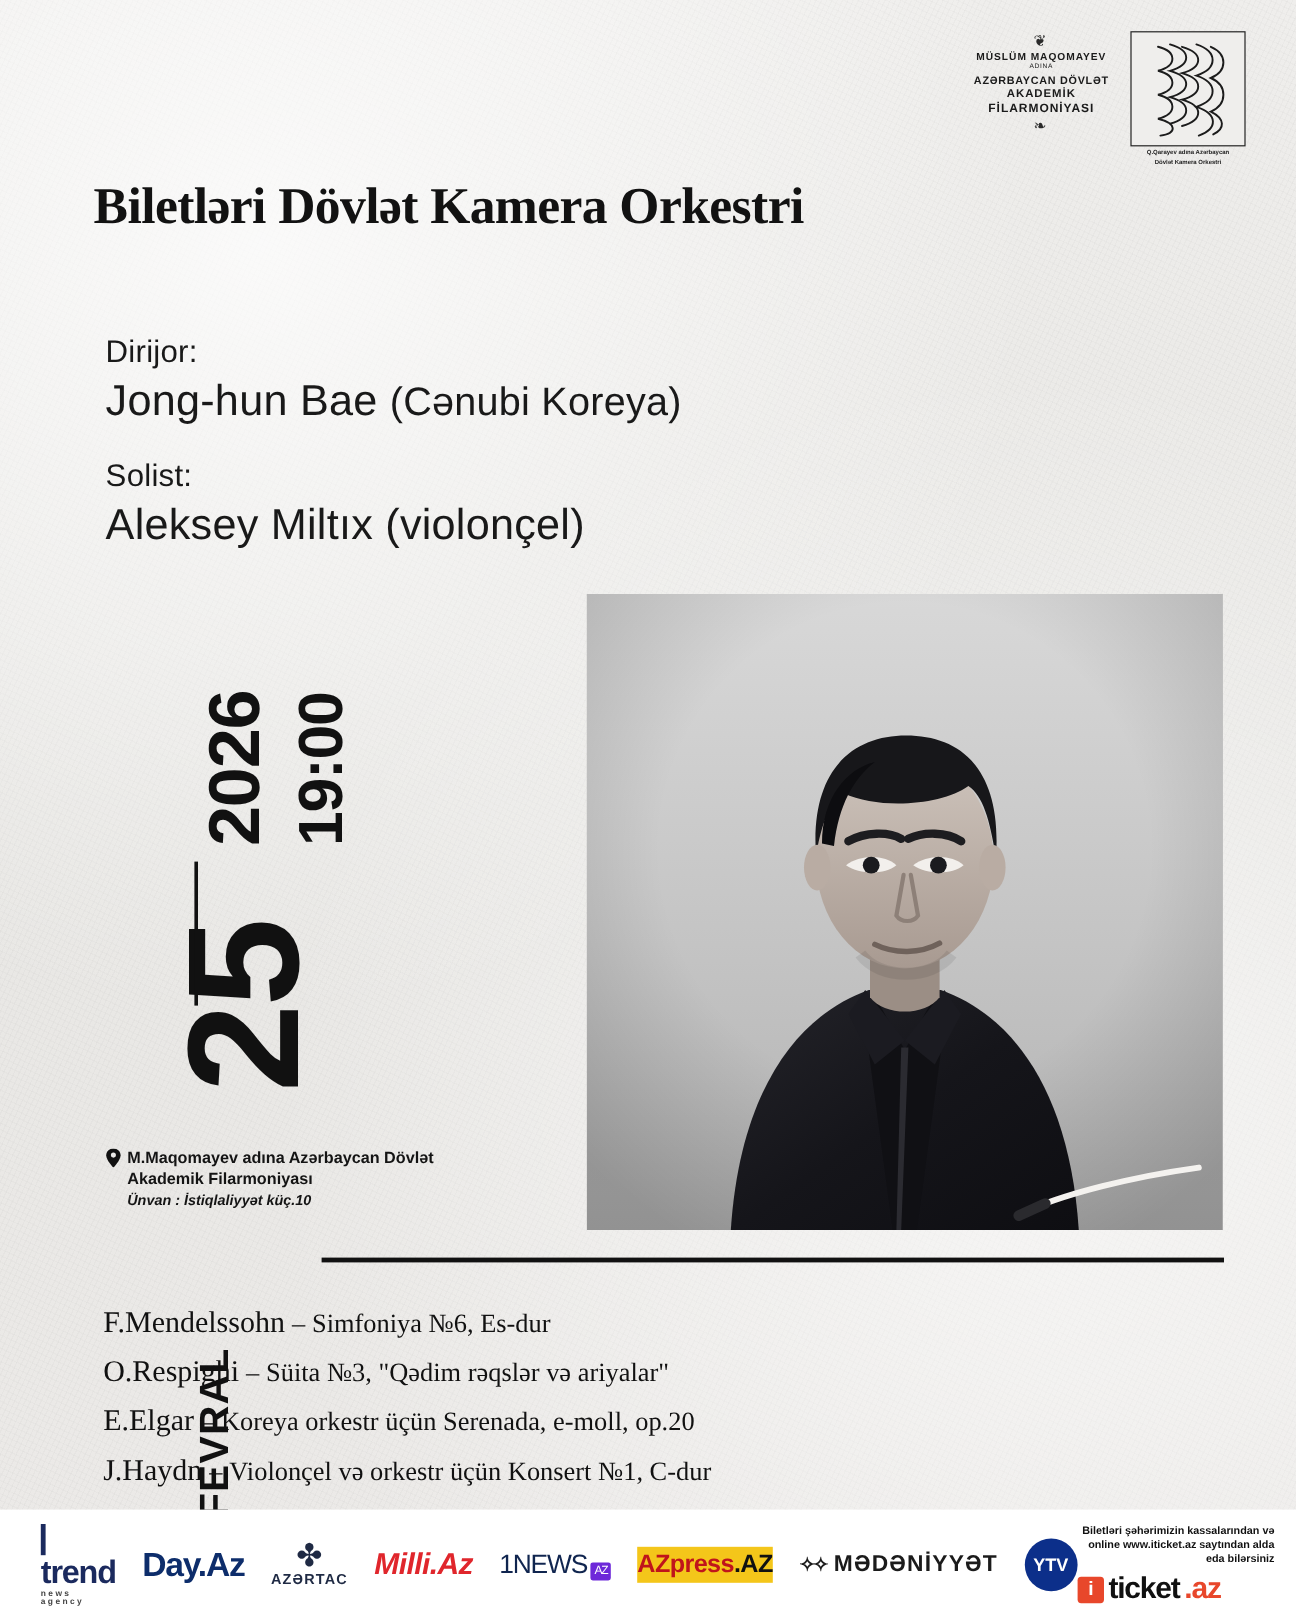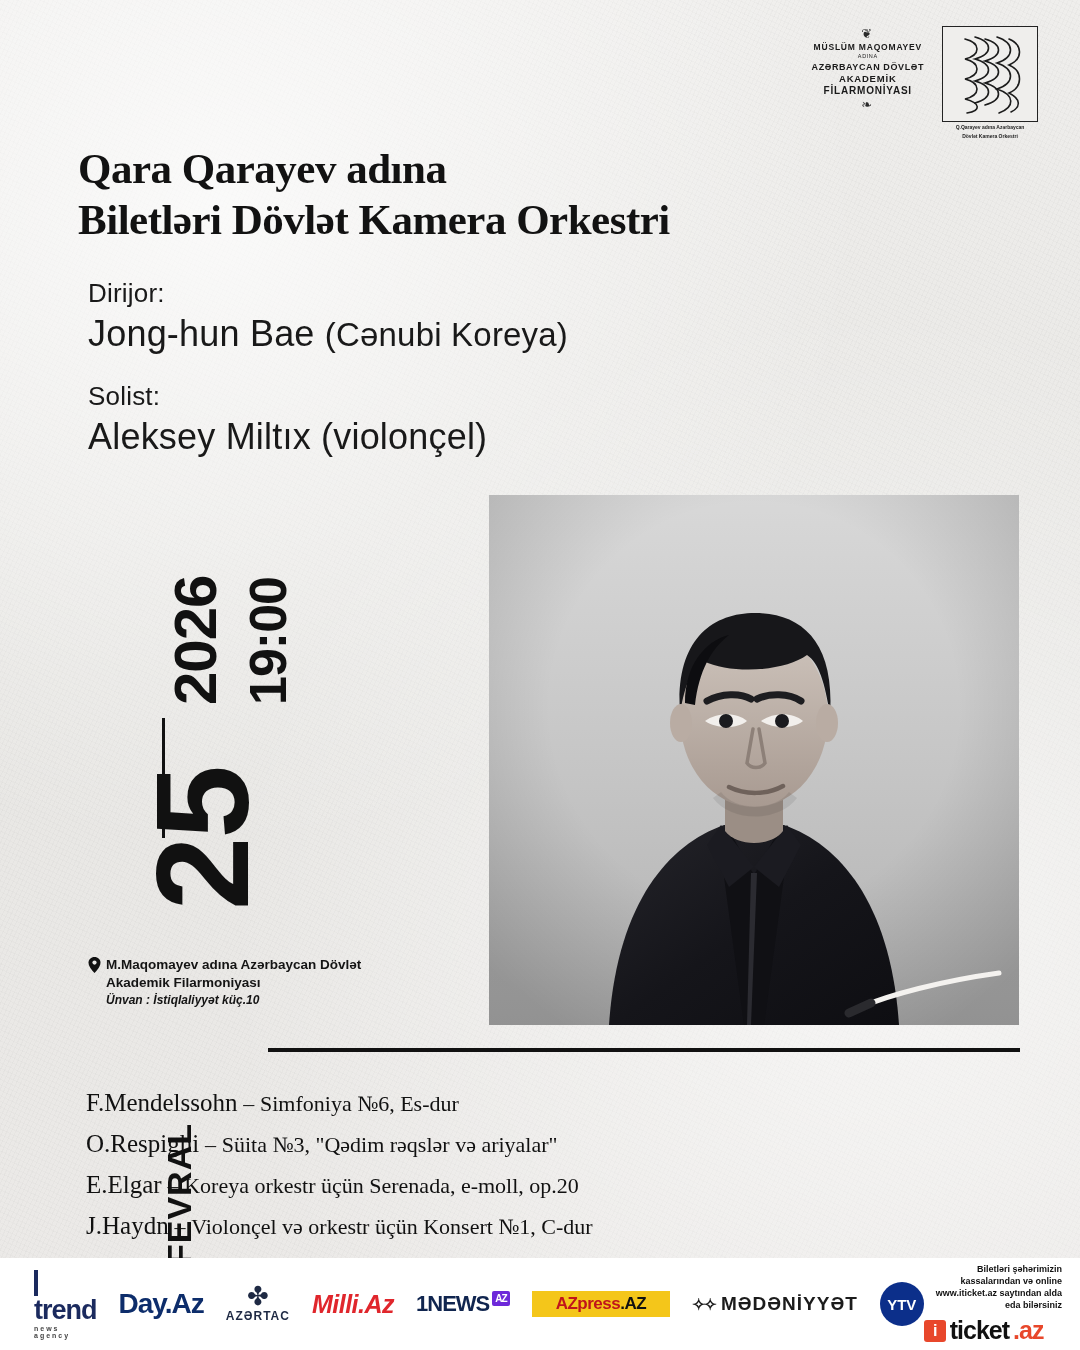--- a/index.html
+++ b/index.html
@@ -259,23 +259,23 @@
     line-height: 1;
     color: #1b2a5e;
   }
   .trend .bar { display:inline-block; width:4px; height:26px; background:#1b2a5e; margin-right:3px; vertical-align:-4px;}
   .trend-sub { font-size: 7px; letter-spacing: 2px; color:#444; font-weight: bold; display:block; margin-top:1px;}
   .dayaz { font-weight: bold; font-size: 28px; color: #0d2d6b; letter-spacing: -1px;}
   .azertac { text-align:center; color:#1f2a44; }
   .azertac .star { font-size: 26px; line-height: 0.9; }
   .azertac .txt { font-size: 12px; font-weight: bold; letter-spacing: 1px; }
   .milli { font-weight: bold; font-size: 25px; color: #e0262c; letter-spacing: -0.5px; font-style: italic;}
-  .news1 { display:flex; align-items:flex-start; font-weight:bold; font-size: 22px; color:#10254f; letter-spacing:-1px;}
+  .news1 { display:flex; align-items:flex-end; font-weight:normal; font-size: 22px; color:#10254f; letter-spacing:-1px;}
   .news1 .az { background:#6d28d9; color:#fff; font-size:10px; padding:2px 3px; margin-left:3px; border-radius:2px;}
-  .azpress { background:#f4c61a; padding:3px 24px; font-weight:bold; font-size:17px; color:#c0141b; letter-spacing:-0.5px;}
+  .azpress { background:#f4c61a; padding:3px 0; font-weight:bold; font-size:21px; color:#c0141b; letter-spacing:-0.5px;}
   .azpress .blk { color:#111; }
   .medeniyyet { display:flex; align-items:center; gap:6px; font-weight:bold; font-size:19px; color:#1b1b1b; letter-spacing:1px;}
   .medeniyyet .orn { font-size: 16px; color:#1b1b1b; letter-spacing:-2px;}
   .ytv {
     width: 44px; height: 44px; border-radius: 50%;
     background: #0c2f8a; color: #fff; display:flex; align-items:center; justify-content:center;
     font-weight:bold; font-size: 15px;
   }
   .footer-right {
     width: 240px;
@@ -331,21 +331,20 @@
             <path d="M58 6 C72 12, 72 26, 58 32 C72 38, 72 54, 58 60 C70 66, 70 74, 60 79"></path>
           </g>
         </svg>
       </div>
       <div class="orch-cap">Q.Qarayev adına Azərbaycan</div>
       <div class="orch-cap">Dövlət Kamera Orkestri</div>
     </div>
   </div>
 
   <div class="title-block">
-    <div class="title-1">Qara Qarayev adına</div>
     <div class="title-2">Biletləri Dövlət Kamera Orkestri</div>
   </div>
 
   <div class="credits">
     <div class="role">Dirijor:</div>
     <div class="person">
       <span>Jong-hun Bae</span>
       <span class="sub">(Cənubi Koreya)</span>
     </div>
     <div class="gap"></div>

